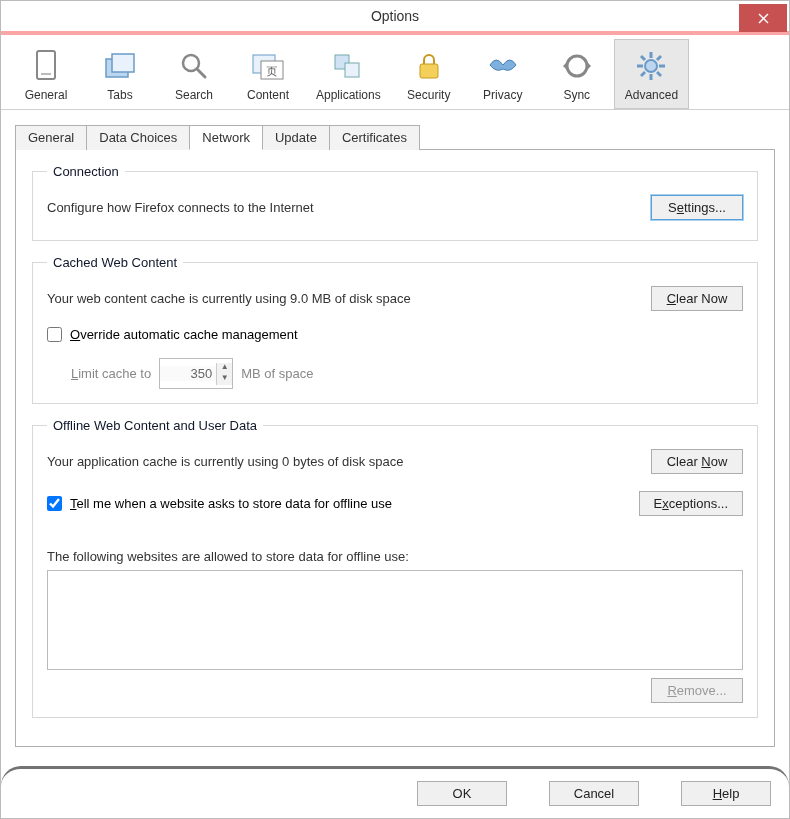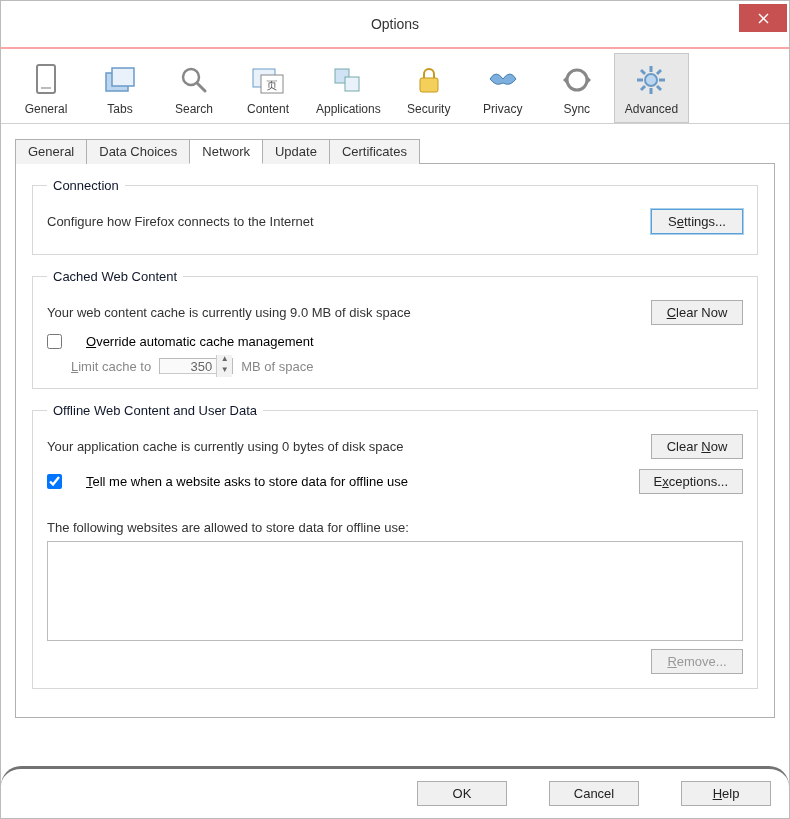--- a/index.html
+++ b/index.html
@@ -13,26 +13,26 @@
     }
     .window {
       width: 790px;
       height: 819px;
       background: #fff;
       border: 1px solid #bbb;
       display: flex;
       flex-direction: column;
     }
     .titlebar {
-      height: 48px;
+      height: 34px;
       background: #fff;
       display: flex;
       align-items: center;
       position: relative;
-      border-bottom: 2px solid #fca5a5;
+      border-bottom: 4px solid #fca5a5;
     }
     .titlebar-title {
       flex: 1;
       text-align: center;
       font-size: 14px;
       color: #333;
     }
     .close-btn {
       width: 48px;
       height: 28px;
@@ -143,41 +143,41 @@
       color: #999;
       cursor: default;
     }
     .btn.highlight {
       border: 1px solid #5aa0d8;
       outline: 1px solid #a8cfec;
     }
     .checkbox-row {
       display: flex;
       align-items: center;
-      gap: 24px;
-      margin: 9px 0;
+      gap: 8px;
+      margin: 16px 0;
     }
     .checkbox-row input[type="checkbox"] {
       width: 15px;
       height: 15px;
     }
     .limit-row {
       display: flex;
       align-items: center;
       gap: 8px;
       margin-left: 24px;
       margin-top: 8px;
       color: #888;
     }
     .spinner {
       display: inline-flex;
       align-items: center;
       border: 1px solid #bbb;
       background: #fff;
-      height: 16px;
+      height: 31px;
     }
     .spinner input {
       width: 56px;
       border: none;
       text-align: right;
       padding-right: 4px;
       font-size: 13px;
       color: #666;
       font-family: inherit;
       outline: none;

